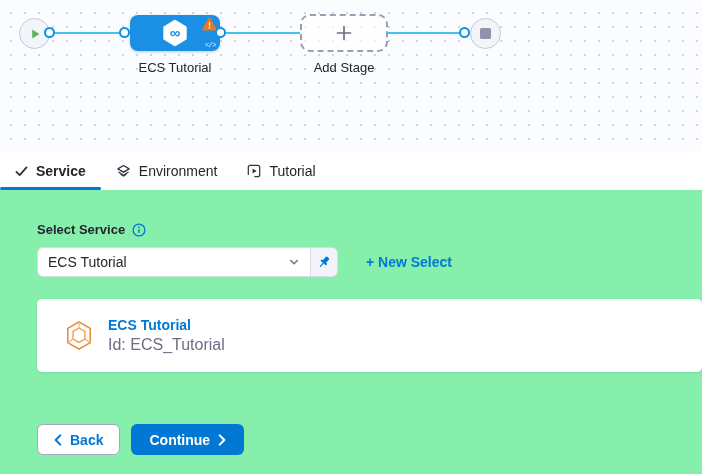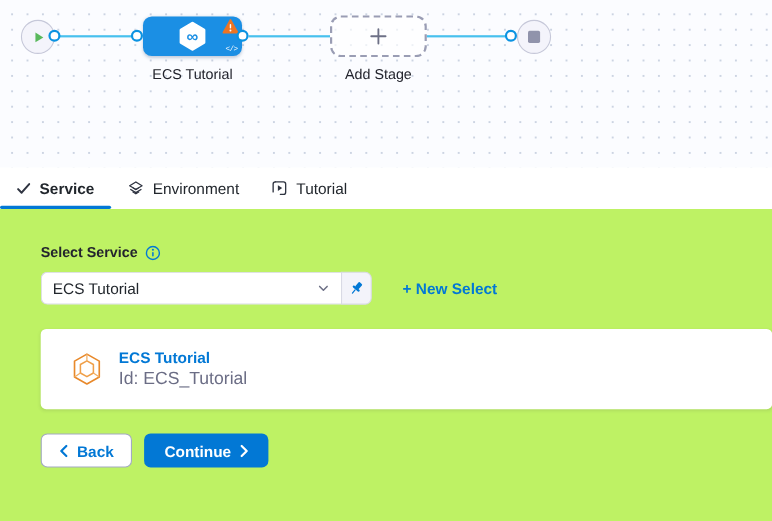--- a/index.html
+++ b/index.html
@@ -62,21 +62,21 @@
     padding:0 15px; font-size:14px; color:#22272d; cursor:pointer; white-space:nowrap;
   }
   .tab.active { font-weight:bold; }
   .tab.active::after {
     content:""; position:absolute; left:0; right:0; bottom:0; height:3px;
     background:#0278d5; border-radius:2px;
   }
   .tab .ticon { display:flex; line-height:0; }
 
   
-  .content { background:#bef264; padding:32px 0 0 37px; height:284px; }
+  .content { background:#86efac; padding:32px 0 0 37px; height:284px; }
   .field-label-row { display:flex; align-items:center; gap:7px; }
   .field-label { font-size:13px; font-weight:bold; color:#23242d; }
   .select-row { display:flex; align-items:center; gap:28px; margin-top:10px; }
   .input-group { display:flex; width:301px; height:30px; }
   .select-box {
     flex:1; display:flex; align-items:center; justify-content:space-between;
     background:#ffffff; border:1px solid #d9dae5; border-right:none;
     border-radius:6px 0 0 6px; padding:0 10px; cursor:pointer;
   }
   .select-value { font-size:14px; color:#22272d; }
@@ -86,21 +86,21 @@
   }
   .new-service { font-size:14px; font-weight:bold; color:#0278d5; text-decoration:none; cursor:pointer; }
   .service-card {
     margin-top:22px; width:665px; height:73px; background:#ffffff; border-radius:5px;
     box-shadow:0 1px 3px rgba(40,41,61,.10); display:flex; align-items:center;
     padding-left:27px; gap:14px; cursor:pointer;
   }
   .card-text { display:flex; flex-direction:column; gap:3px; }
   .card-title { font-size:14px; font-weight:bold; color:#0278d5; }
   .card-id { font-size:16px; color:#6b6d85; }
-  .footer-row { display:flex; align-items:flex-end; gap:11px; margin-top:22px; }
+  .footer-row { display:flex; align-items:flex-end; gap:11px; margin-top:52px; }
   .btn {
     display:flex; align-items:center; gap:8px; height:31px; border-radius:6px;
     font-size:14px; font-weight:bold; cursor:pointer; border:none;
     font-family:"Liberation Sans", sans-serif;
   }
   .btn-back { background:#ffffff; color:#0278d5; border:1px solid #a3a9c2; padding:0 16px; }
   .btn-continue { background:#0278d5; color:#ffffff; padding:0 18px; }
 </style>
 </head>
 <body>

